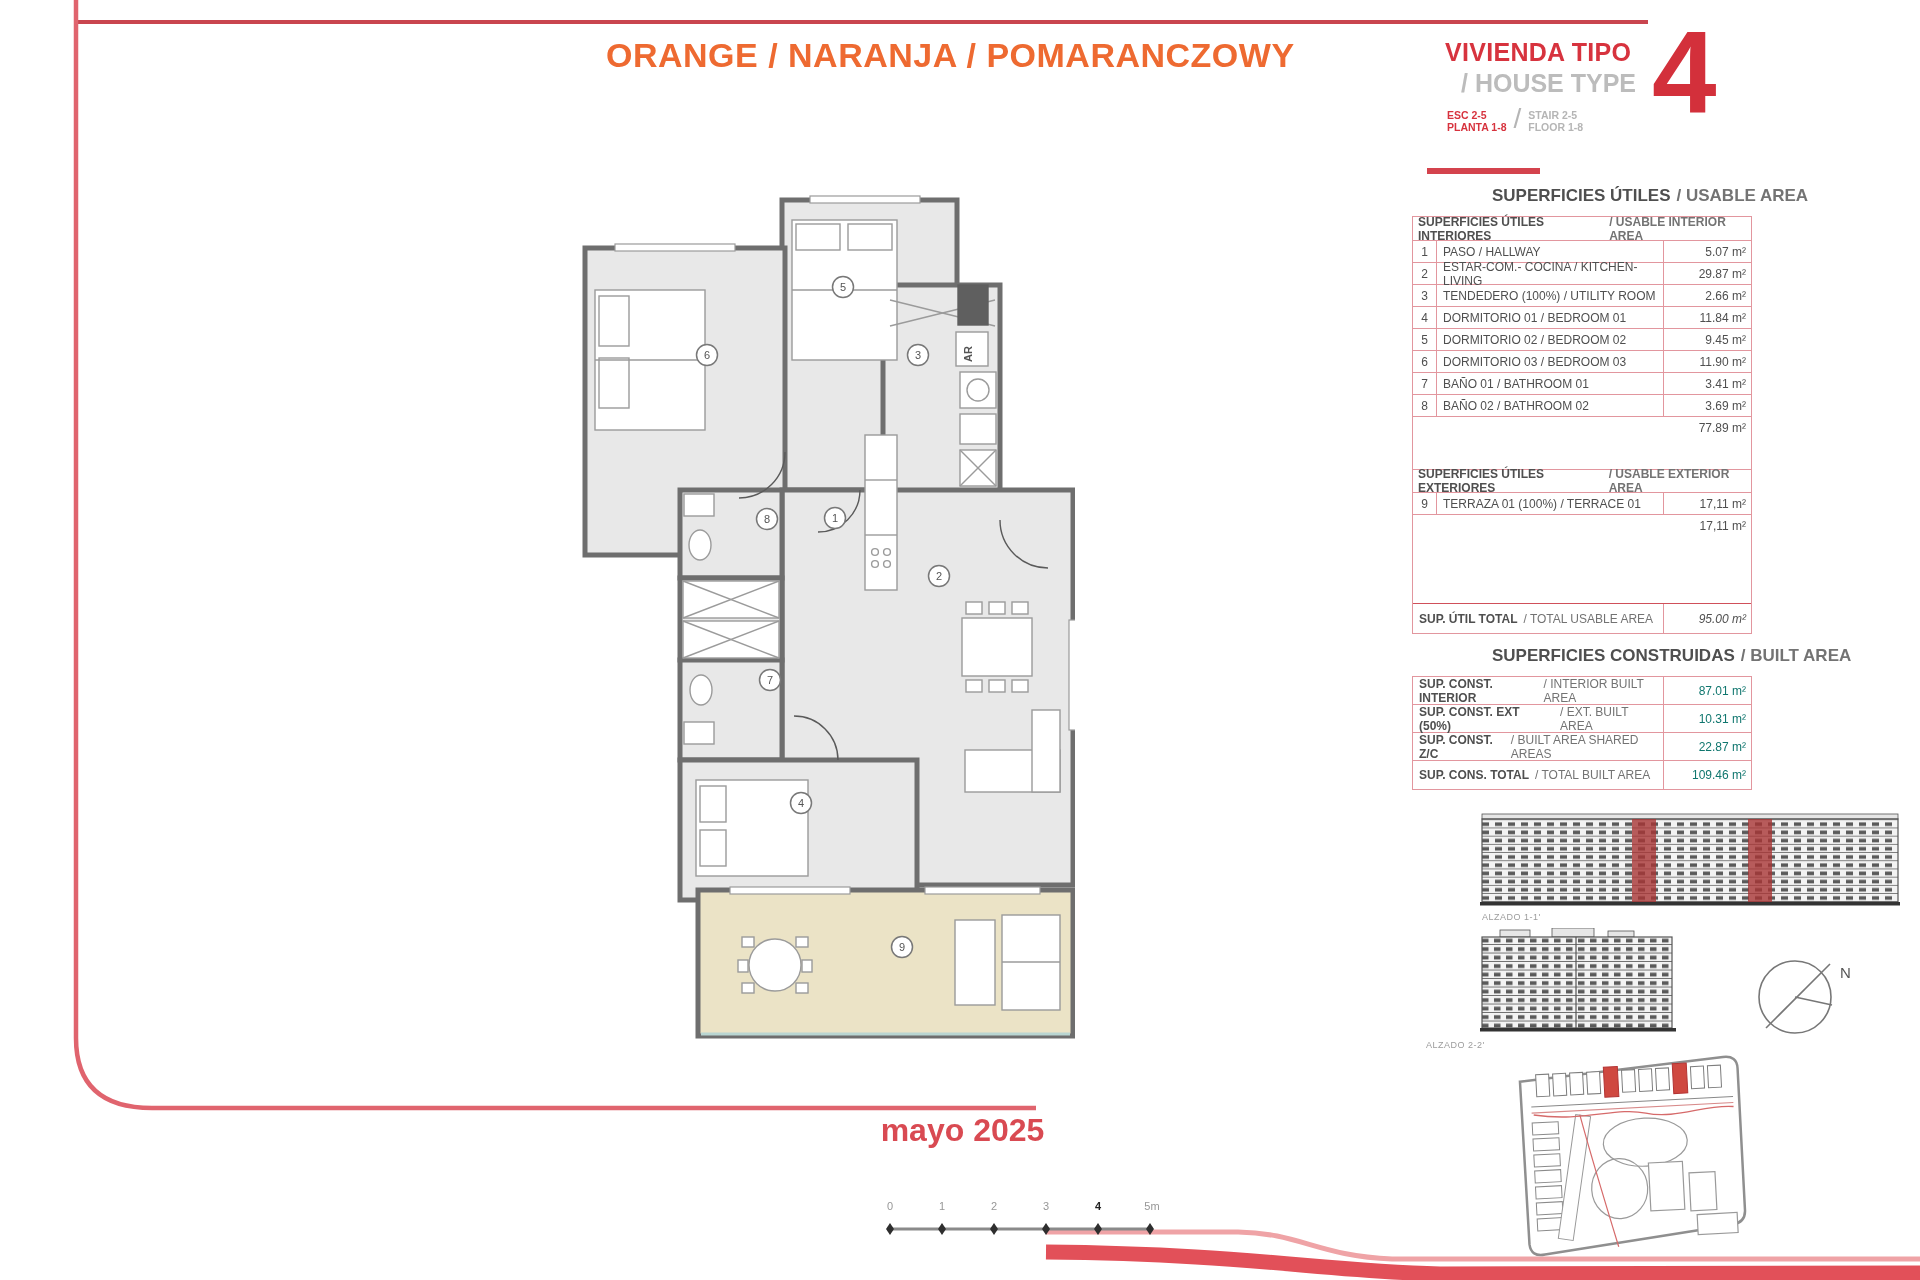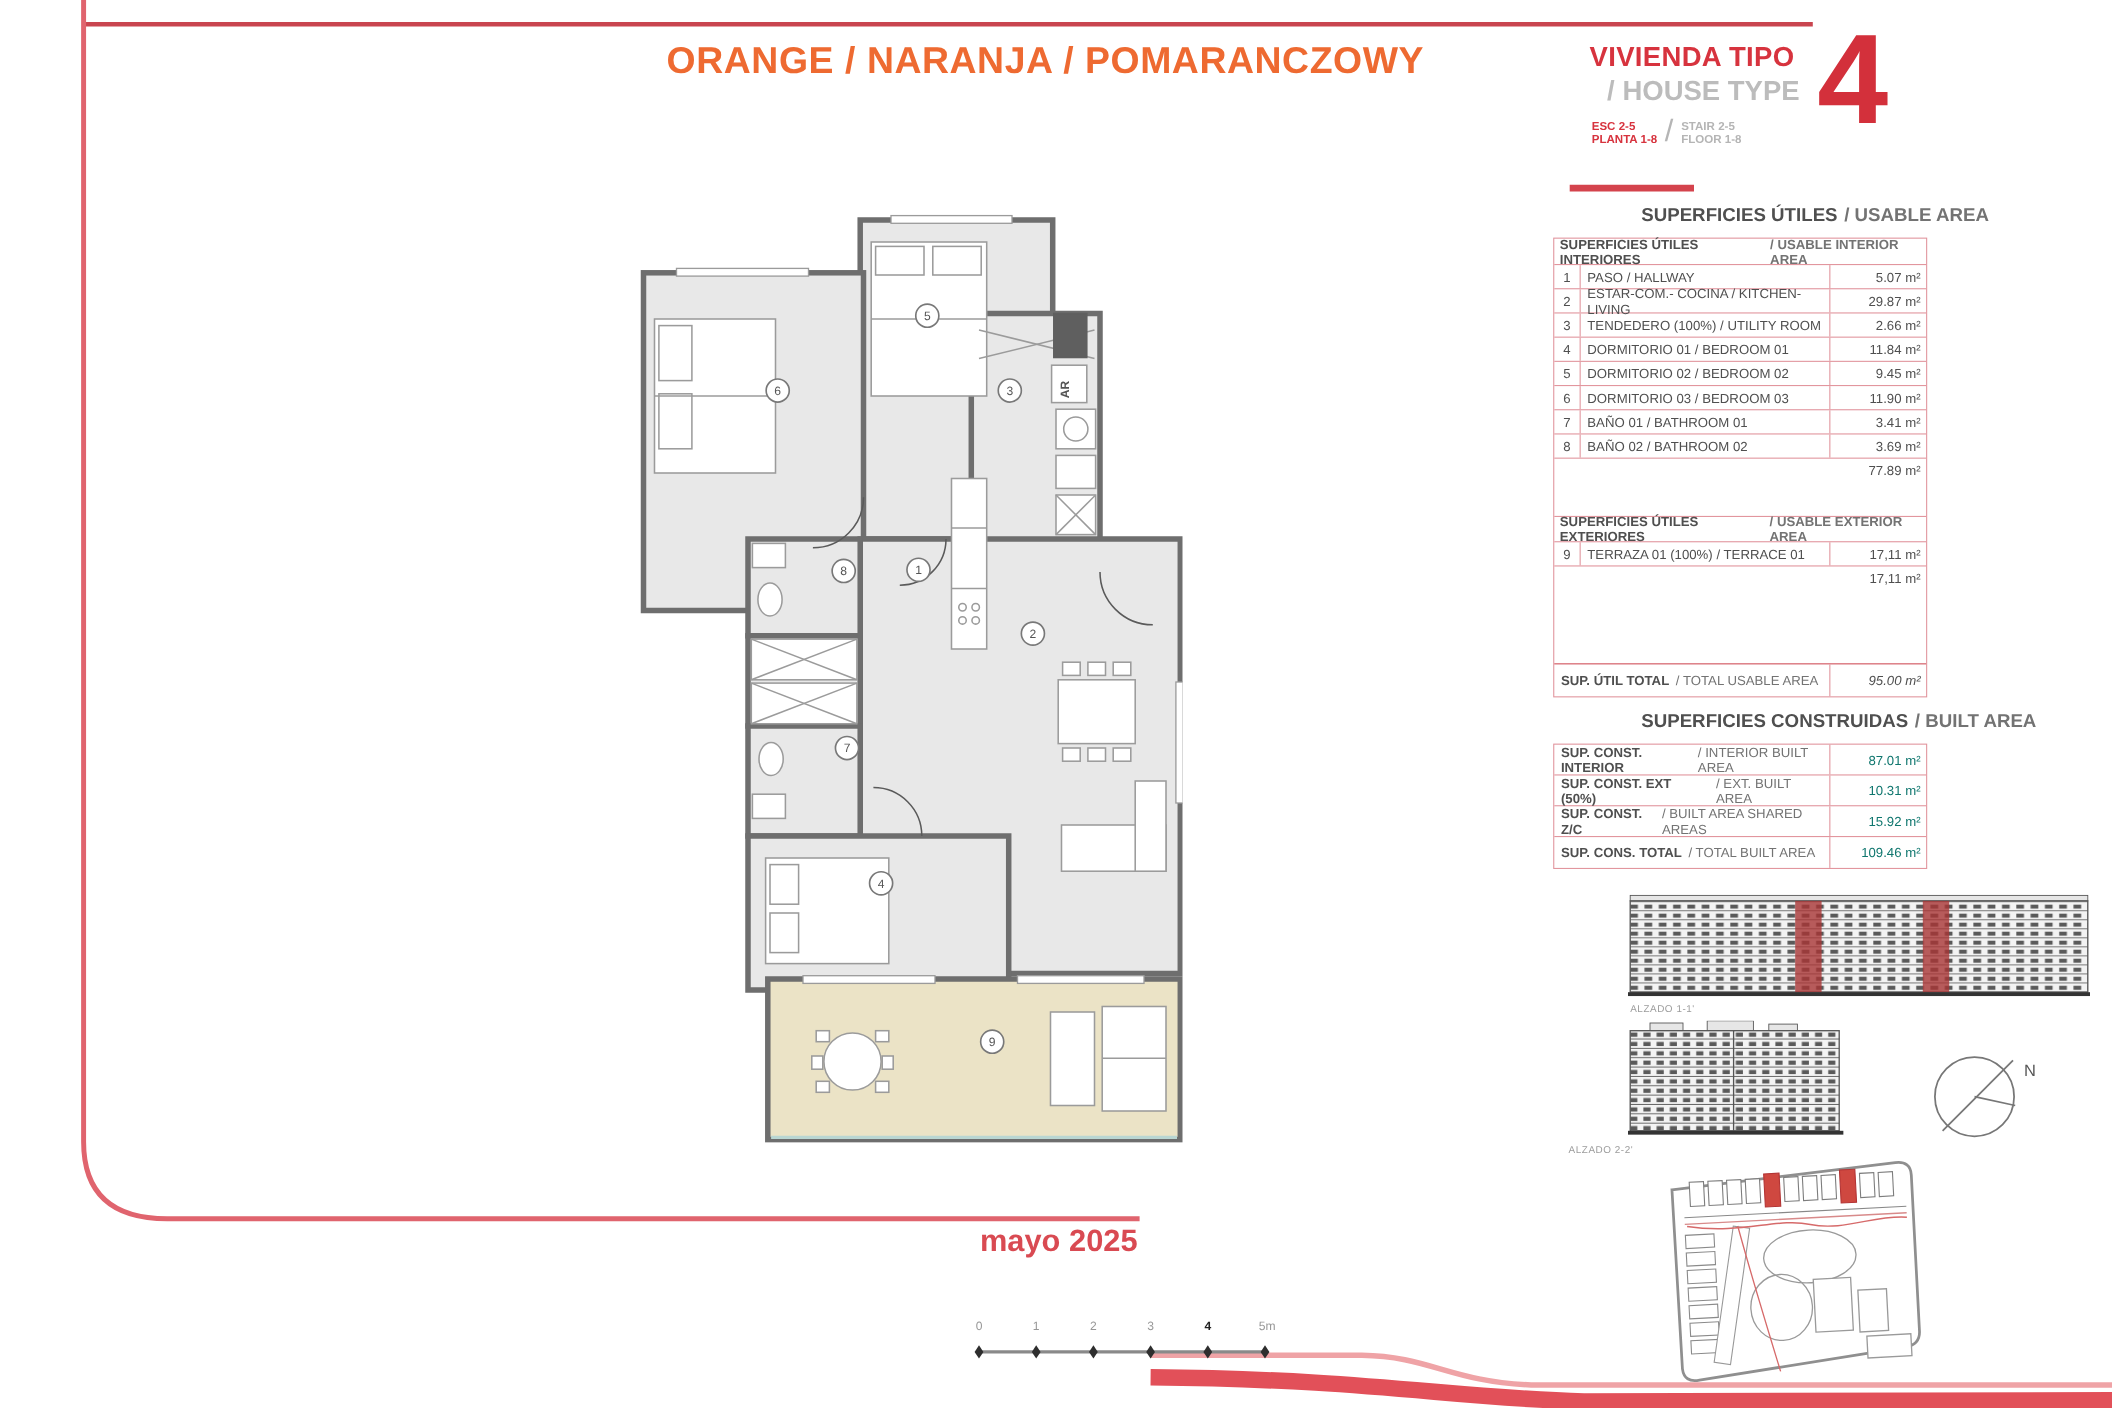--- a/index.html
+++ b/index.html
@@ -37,21 +37,21 @@
   .total-label .es{font-weight:bold;}
   .total-val{width:88px;border-left:1px solid #e2969e;display:flex;align-items:center;justify-content:flex-end;padding-right:5px;color:#4f4f4f;font-style:italic;}
   .built-row{display:flex;align-items:stretch;height:28px;font-size:12px;border-bottom:1px solid #e2969e;}
   .built-row:last-child{border-bottom:none;}
   .built-label{flex:1;display:flex;align-items:center;padding-left:6px;}
   .built-label .es{font-weight:bold;}
   .built-val{width:88px;border-left:1px solid #e2969e;display:flex;align-items:center;justify-content:flex-end;padding-right:5px;color:#0f766e;}
 
   
   .alzado-label{font-size:9px;color:#9c9c9c;letter-spacing:.5px;}
-  .date-label{left:860px;top:1112px;width:205px;text-align:center;font-size:28px;font-weight:bold;color:#d94a52;}
+  .date-label{left:860px;top:1112px;width:205px;text-align:center;font-size:32px;font-weight:bold;color:#d94a52;}
   .sb-num{position:absolute;top:1200px;font-size:11px;color:#979797;transform:translateX(-50%);}
   .sb-num.bold{color:#222;font-weight:bold;}
   .compass-n{font-size:15px;color:#555;}
 </style>
 </head>
 <body>
 
 <div class="page">
 
   <svg class="abs" style="left:0;top:0;" width="1920" height="1280" viewBox="0 0 1920 1280">
@@ -337,21 +337,21 @@
           <span class="es">SUP. CONST. EXT (50%)</span>
           <span class="en">/ EXT. BUILT AREA</span>
         </div>
         <div class="built-val">10.31 m²</div>
       </div>
     <div class="built-row">
         <div class="built-label">
           <span class="es">SUP. CONST. Z/C</span>
           <span class="en">/ BUILT AREA SHARED AREAS</span>
         </div>
-        <div class="built-val">15.92 m²</div>
+        <div class="built-val">22.87 m²</div>
       </div>
     <div class="built-row">
         <div class="built-label">
           <span class="es">SUP. CONS. TOTAL</span>
           <span class="en">/ TOTAL BUILT AREA</span>
         </div>
         <div class="built-val">109.46 m²</div>
       </div>
   </div>
 

